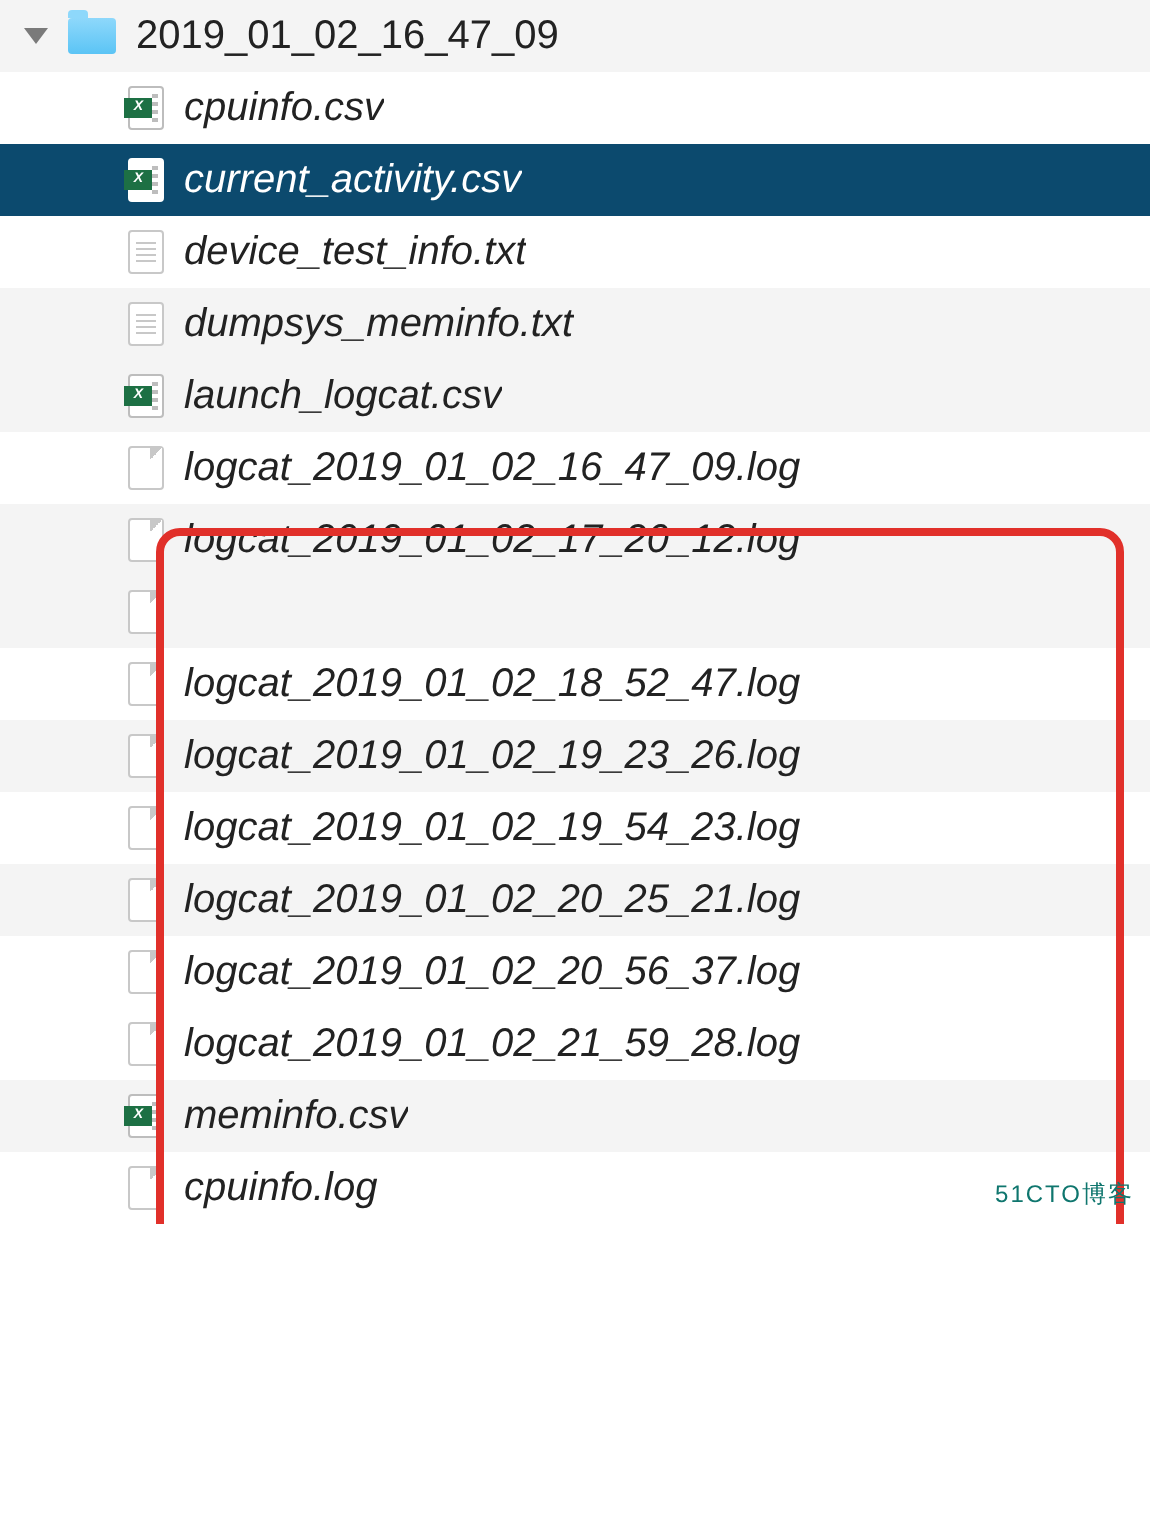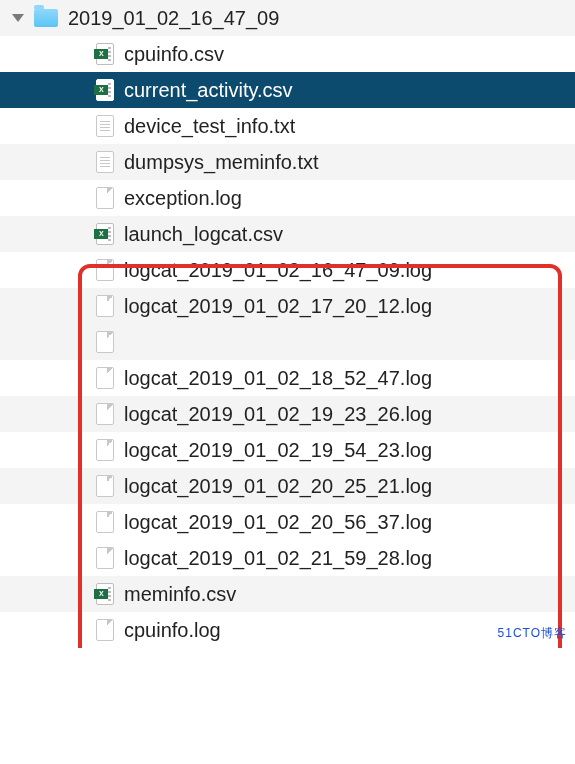--- a/index.html
+++ b/index.html
@@ -14,21 +14,21 @@
     .row {
       display: flex;
       align-items: center;
       height: 36px;
       padding-left: 12px;
       white-space: nowrap;
     }
     .row.alt { background: #f4f4f4; }
     .row.selected { background: #0c4a6e; color: #fff; }
     .indent-1 { }
-    .indent-2 { padding-left: 96px; }
+    .indent-2 { padding-left: 64px; font-style: italic; }
     .disclosure {
       display:inline-block;
       width:0; height:0;
       border-left:6px solid transparent;
       border-right:6px solid transparent;
       border-top:8px solid #7a7a7a;
       margin-right:10px;
       flex-shrink:0;
     }
     .icon-folder {
@@ -110,21 +110,21 @@
       pointer-events:none;
       left:78px;
       top:264px;
       width:484px;
       height:402px;
     }
     .watermark{
       position:absolute;
       right:8px; bottom:6px;
       font-size:12px;
-      color:#1d4ed8;
+      color:#0f766e;
       letter-spacing:1px;
       margin-top:16px;
     }
   </style>
 </head>
 <body>
 
 <div id="tree">
 
   <div class="row alt indent-1">
@@ -149,24 +149,20 @@
         <span class="label">current_activity.csv</span>
       </div>
       <div class="row indent-2 ">
         <span class="icon-txt"></span>
         <span class="label">device_test_info.txt</span>
       </div>
       <div class="row indent-2 alt">
         <span class="icon-txt"></span>
         <span class="label">dumpsys_meminfo.txt</span>
       </div>
-      <div class="row indent-2 ">
-        <span class="icon-doc"></span>
-        <span class="label">exception.log</span>
-      </div>
       <div class="row indent-2 alt">
         <span class="icon-csv">
           <span class="band">X</span>
           <span class="stripe"></span>
         </span>
         <span class="label">launch_logcat.csv</span>
       </div>
       <div class="row indent-2 ">
         <span class="icon-doc"></span>
         <span class="label">logcat_2019_01_02_16_47_09.log</span>

